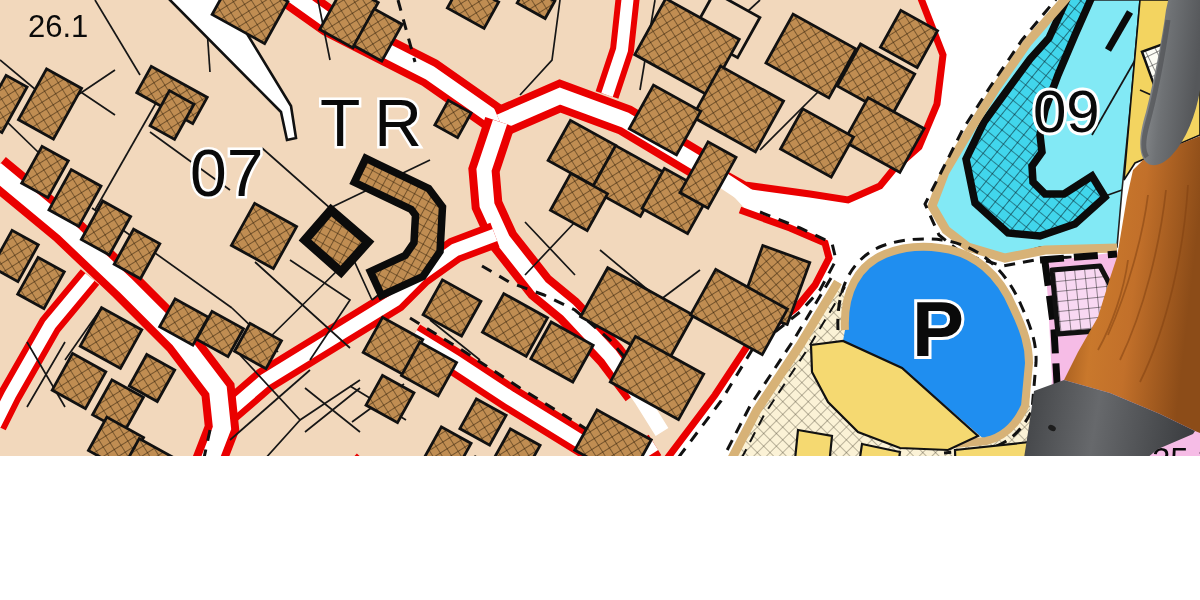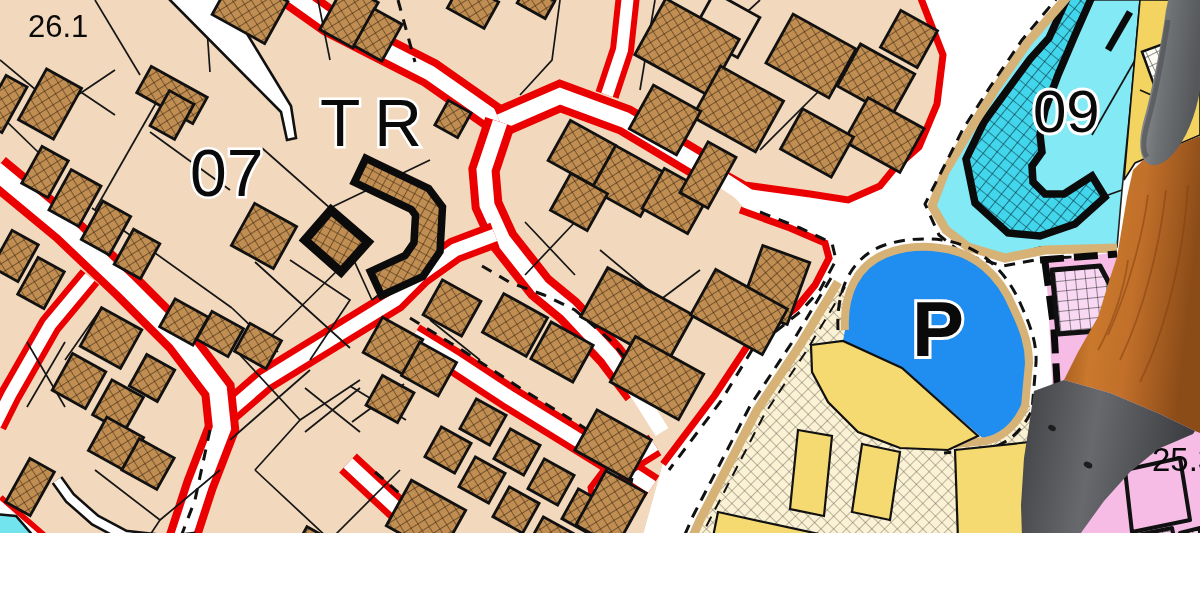--- a/index.html
+++ b/index.html
@@ -1,16 +1,16 @@
 <!DOCTYPE html>
 <html><head>
 <meta charset="utf-8">
 <style>
   html,body{margin:0;padding:0;background:#fff;}
-  #map{width:1200px;height:533px;position:relative;overflow:hidden;}
+  #map{width:1200px;height:456px;position:relative;overflow:hidden;}
   svg{display:block;}
   text{font-family:"Liberation Sans", sans-serif;}
 </style>
 </head>
 <body>
 
 <div id="map">
 <svg width="1200" height="600" viewBox="0 0 1200 600">
 <defs>
   <pattern id="patBrown" width="8" height="8" patternUnits="userSpaceOnUse" patternTransform="rotate(29)">

